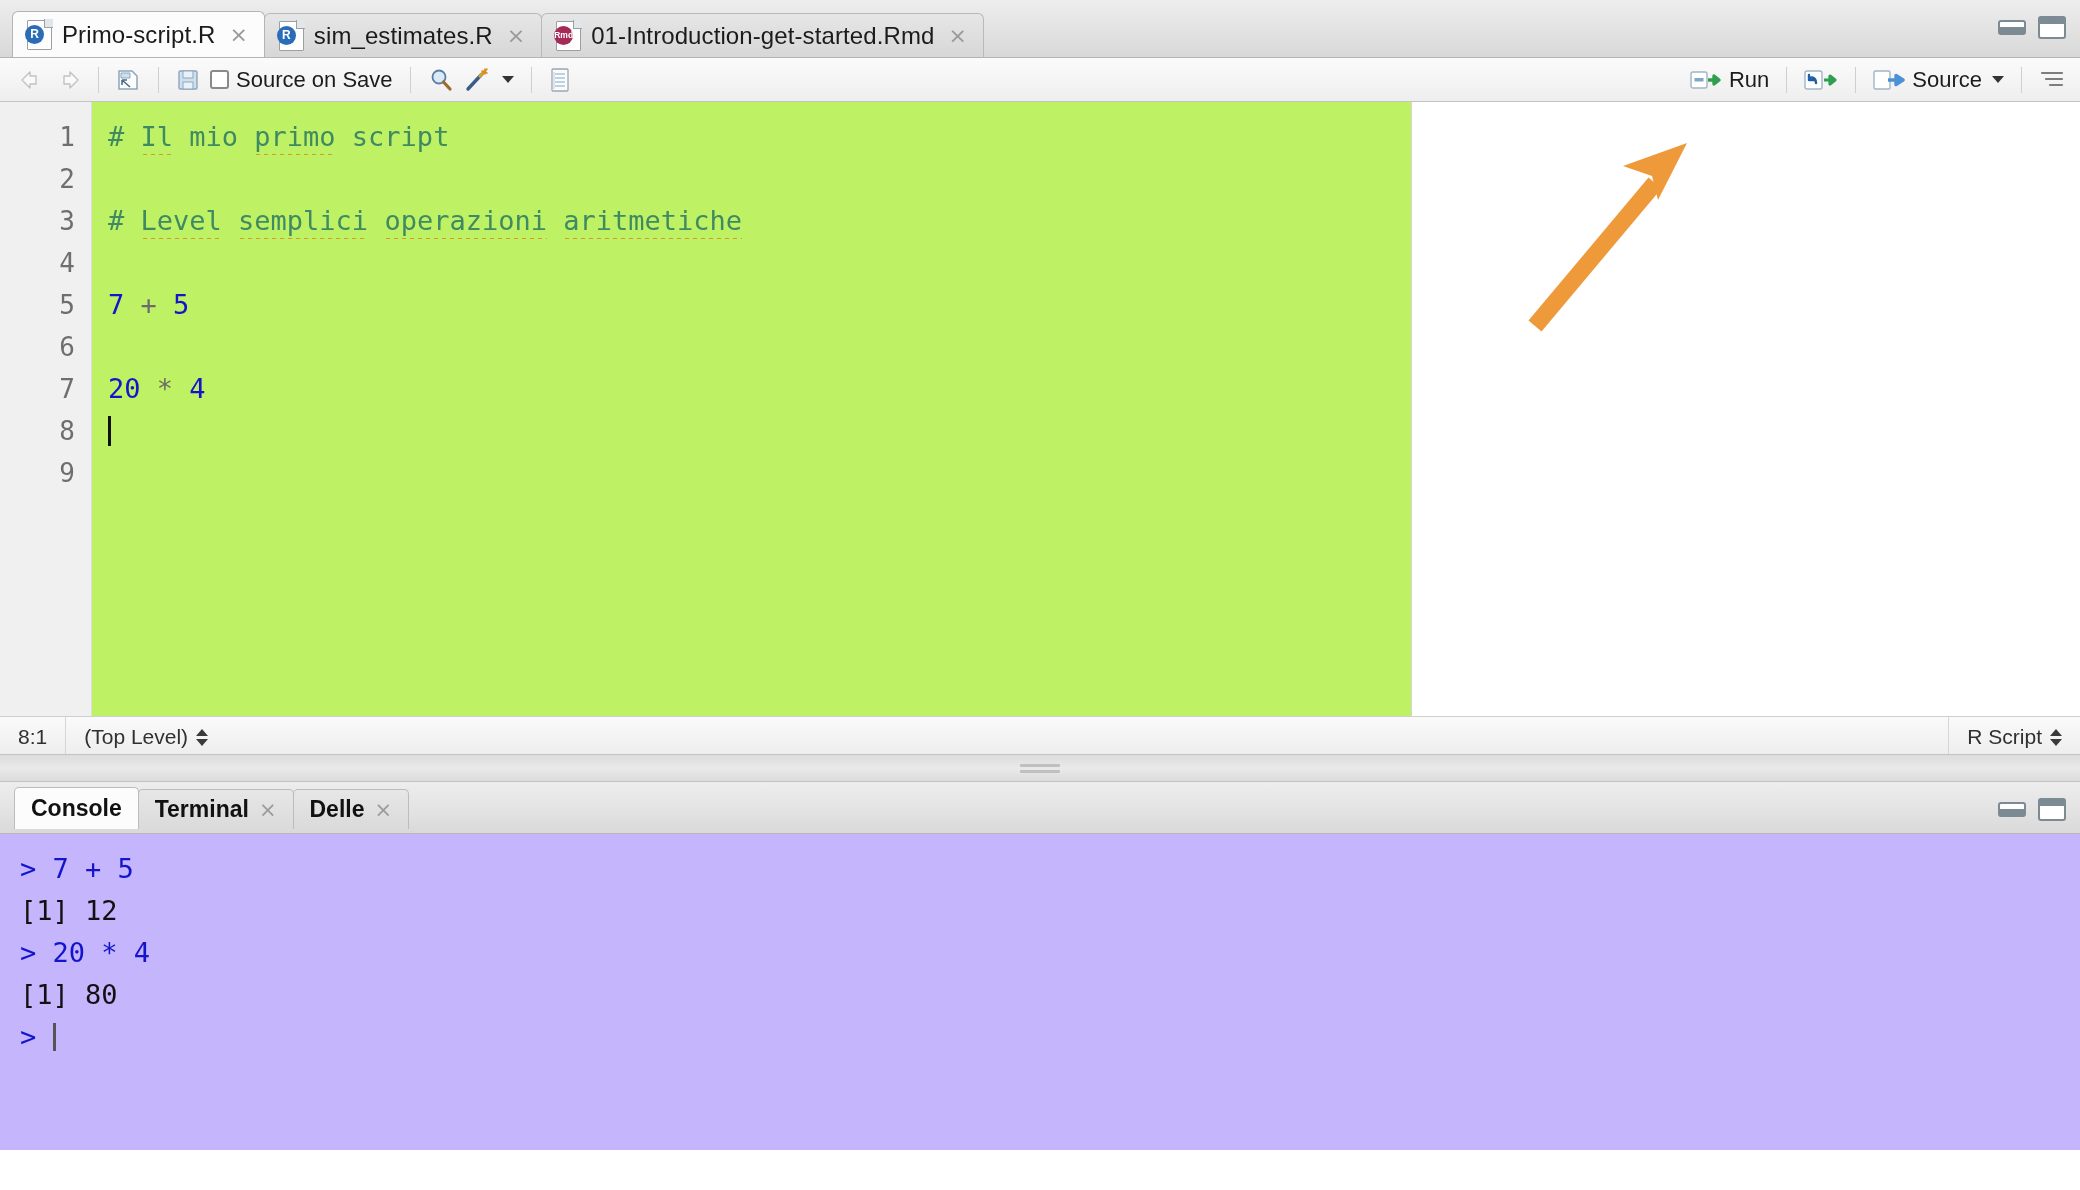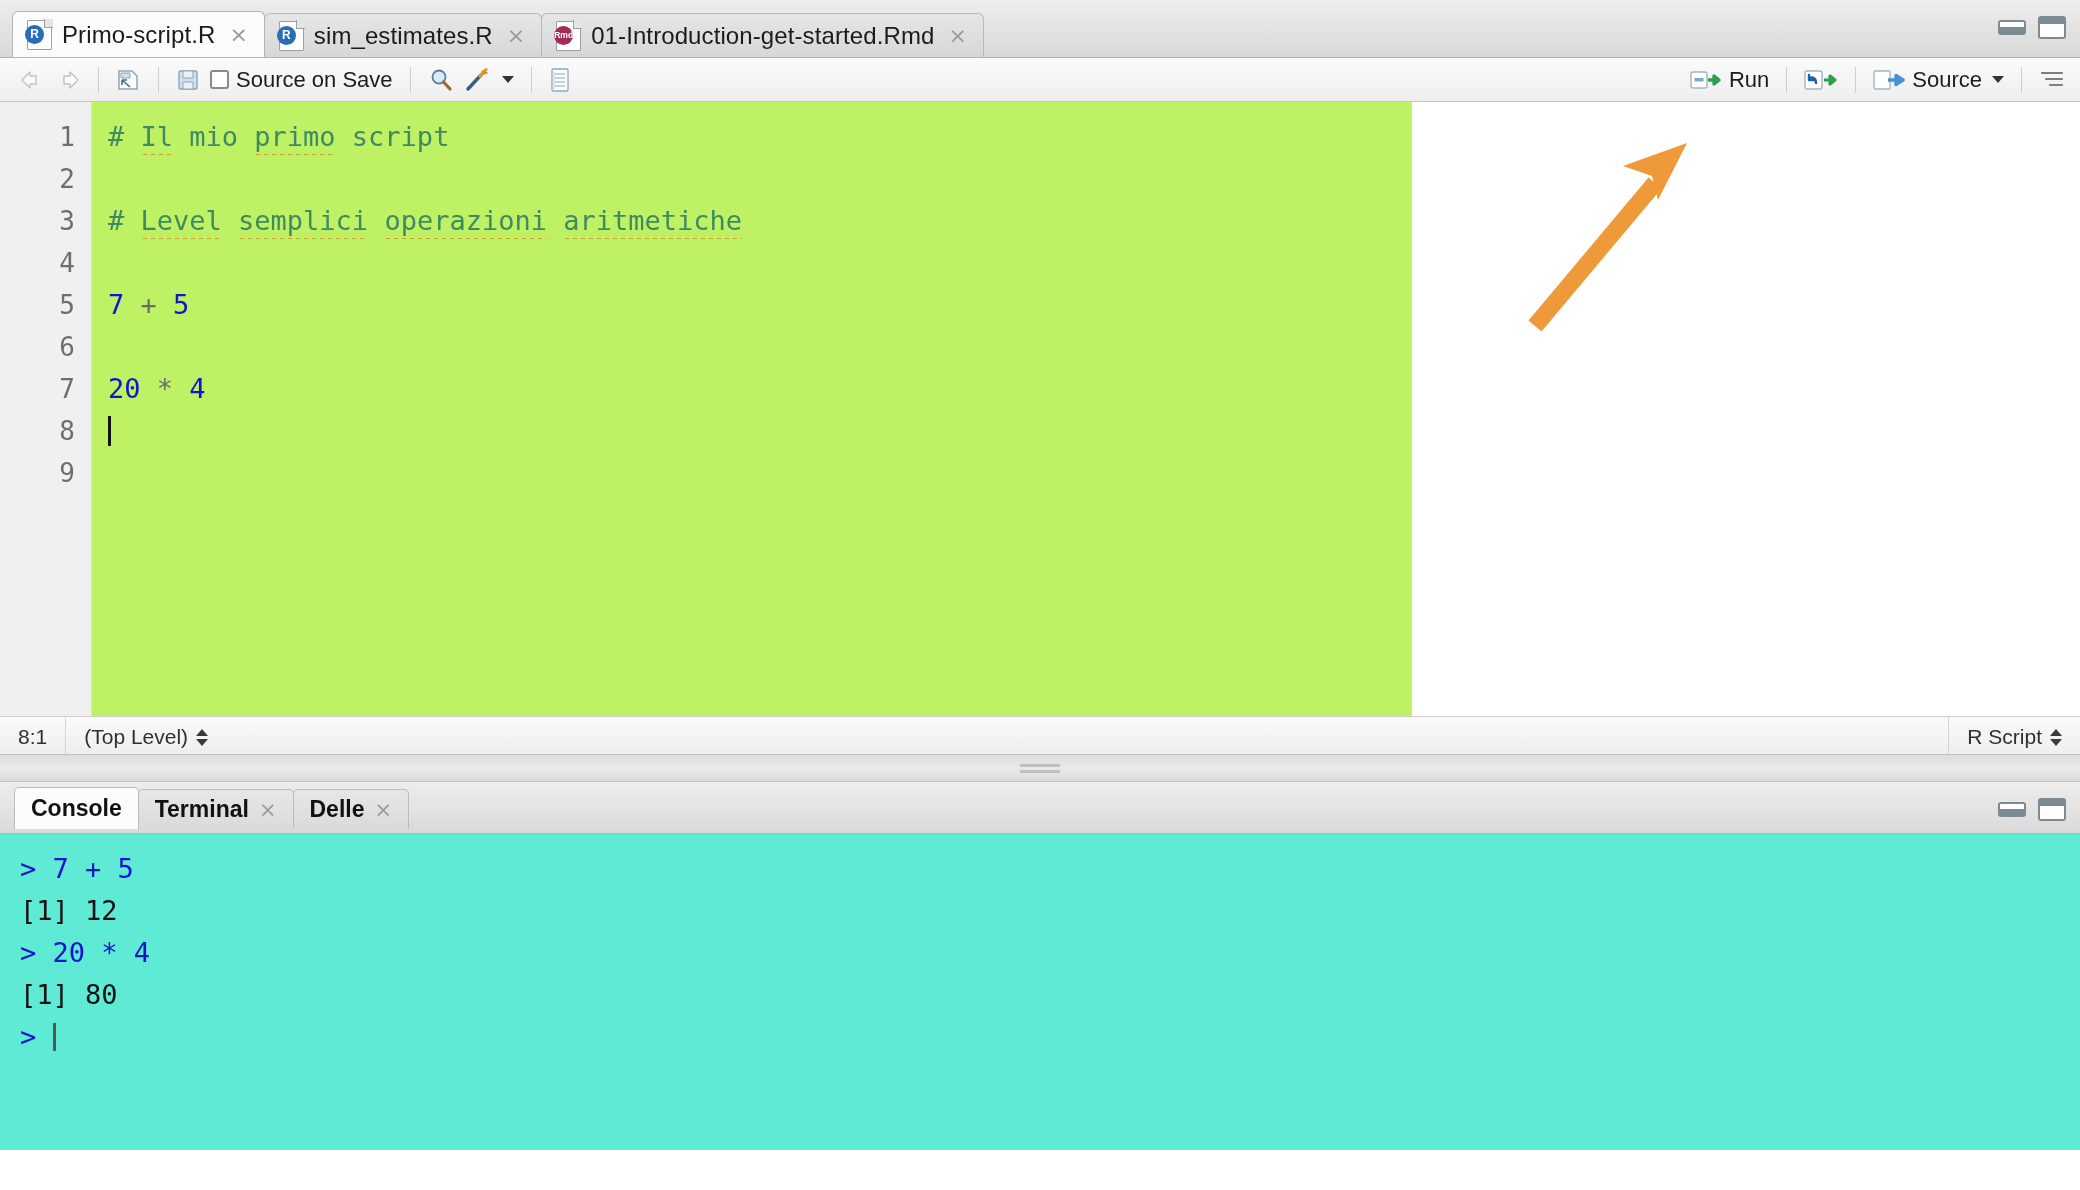--- a/index.html
+++ b/index.html
@@ -179,21 +179,21 @@
   .ctab .t { font-size: 23px; font-weight: bold; color: #111; }
   .ctab .x { font-size: 21px; color: #9b9b9b; font-family: "DejaVu Sans", sans-serif; }
 
   .console-path {
     position: relative; height: 40px; background: linear-gradient(#fbfbfb, #f1f1f1);
     border-bottom: 1px solid #d2d2d2; display: flex; align-items: center; padding-left: 24px; gap: 12px;
   }
   .console-path .p { font-size: 22px; color: #1f1f1f; }
 
   .console-out {
-    position: relative; background: #5eead4; padding: 14px 8px 0 20px; height: 316px;
+    position: relative; background: #c4b5fd; padding: 14px 8px 0 20px; height: 316px;
   }
   .console-out .ol {
     height: 42px; line-height: 42px;
     font-family: "DejaVu Sans Mono", monospace; font-size: 27px; white-space: pre; color: #111;
   }
   .console-out .in { color: #1414cc; }
   .console-out .cur {
     display: inline-block; width: 3px; height: 28px; background: #555; vertical-align: -5px;
   }
 </style>

